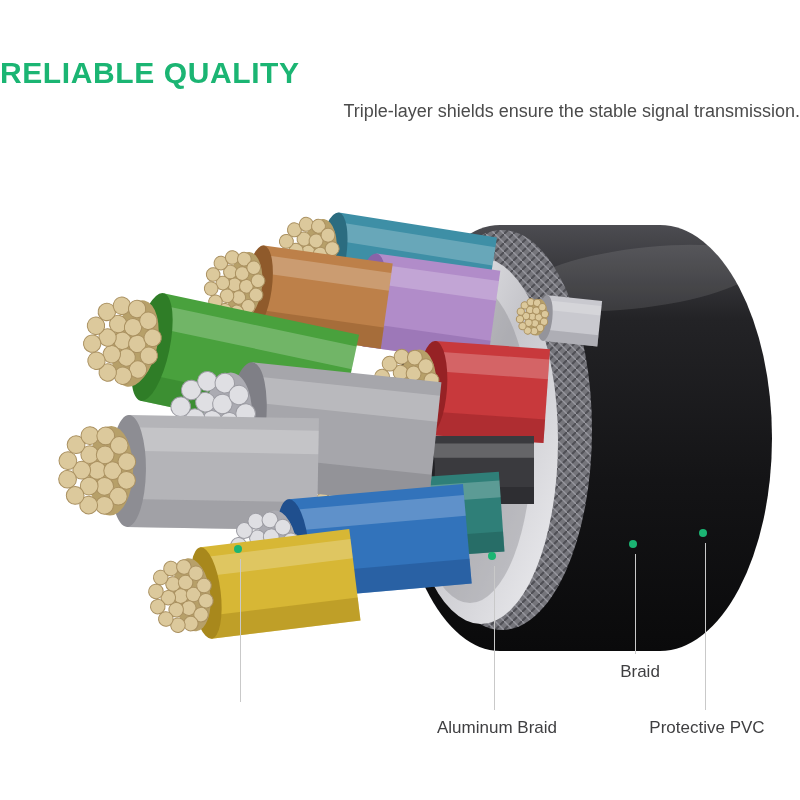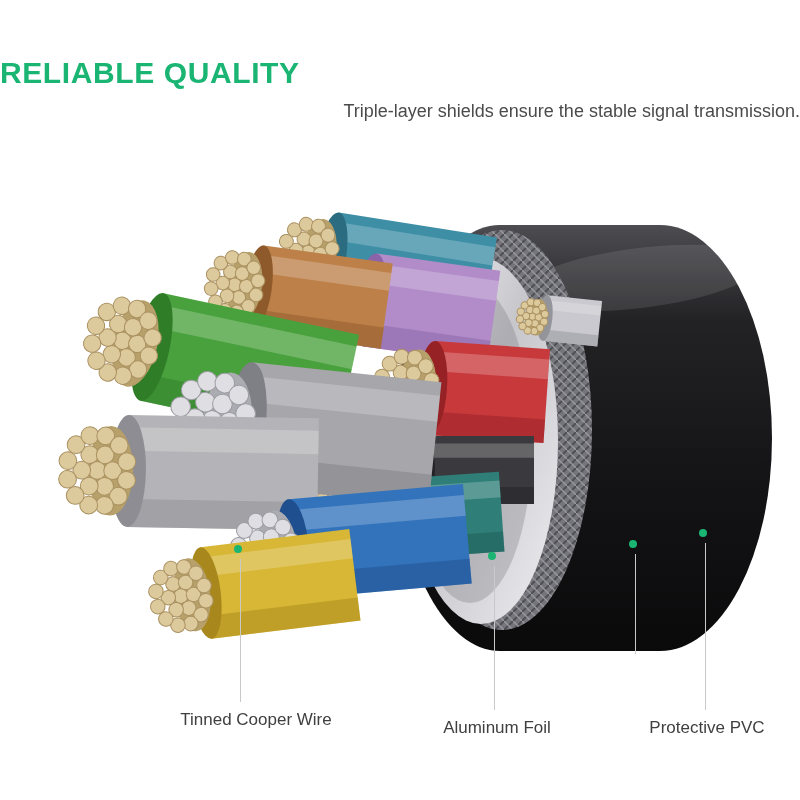--- a/index.html
+++ b/index.html
@@ -360,26 +360,26 @@
         <circle cx="-43.038438706502305" cy="-20.868751419414465" r="7.287128712871288" fill="#dcc99c" stroke="#aa9161" stroke-width="1"></circle>
         <circle cx="-31.792719190053017" cy="-28.507244584182725" r="7.287128712871288" fill="#dcc99c" stroke="#aa9161" stroke-width="1"></circle>
         <circle cx="-18.807280809946974" cy="-28.507244584182722" r="7.287128712871288" fill="#dcc99c" stroke="#aa9161" stroke-width="1"></circle>
         <circle cx="-7.561561293497707" cy="-20.868751419414473" r="7.287128712871288" fill="#dcc99c" stroke="#aa9161" stroke-width="1"></circle>
         <circle cx="-1.068842103444684" cy="-7.6384931647682555" r="7.287128712871288" fill="#dcc99c" stroke="#aa9161" stroke-width="1"></circle>
       </g>
     </svg>
 
   <div class="co-dot" style="left:234px;top:545px"></div>
   <div class="co-line" style="left:240px;top:559px;height:143px"></div>
-  <div class="co-label" style="left:156px;top:710px;width:200px">Tinned Cooper Wire</div>
 
   <div class="co-dot" style="left:488px;top:552px"></div>
   <div class="co-line" style="left:494px;top:566px;height:144px"></div>
-  <div class="co-label" style="left:397px;top:718px;width:200px">Aluminum Foil</div>
+  <div class="co-label" style="left:397px;top:718px;width:200px">Aluminum Braid</div>
 
   <div class="co-dot" style="left:629px;top:540px"></div>
   <div class="co-line" style="left:635px;top:554px;height:100px"></div>
+  <div class="co-label" style="left:560px;top:662px;width:160px">Braid</div>
 
   <div class="co-dot" style="left:699px;top:529px"></div>
   <div class="co-line" style="left:705px;top:543px;height:167px"></div>
   <div class="co-label" style="left:612px;top:718px;width:190px">Protective PVC</div>
 
 </div>
 
 </body></html>

